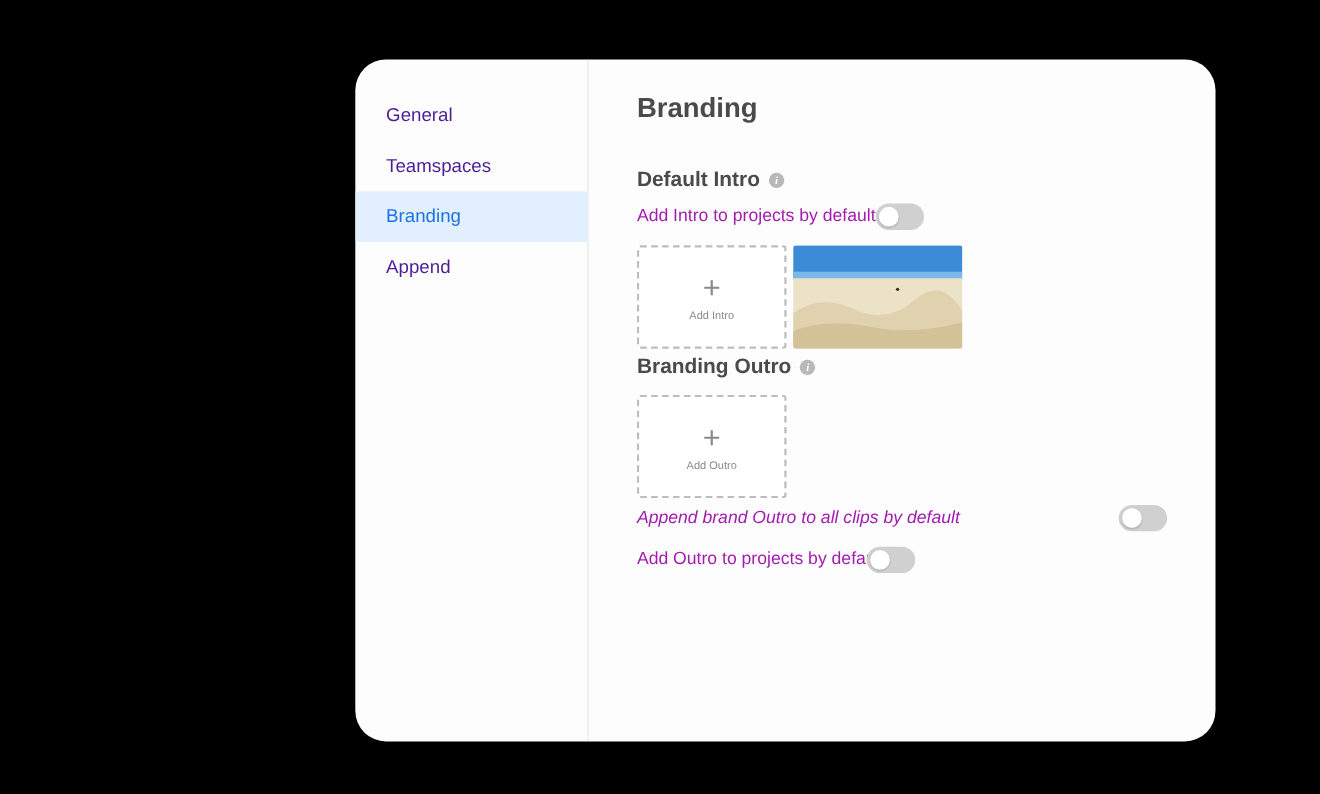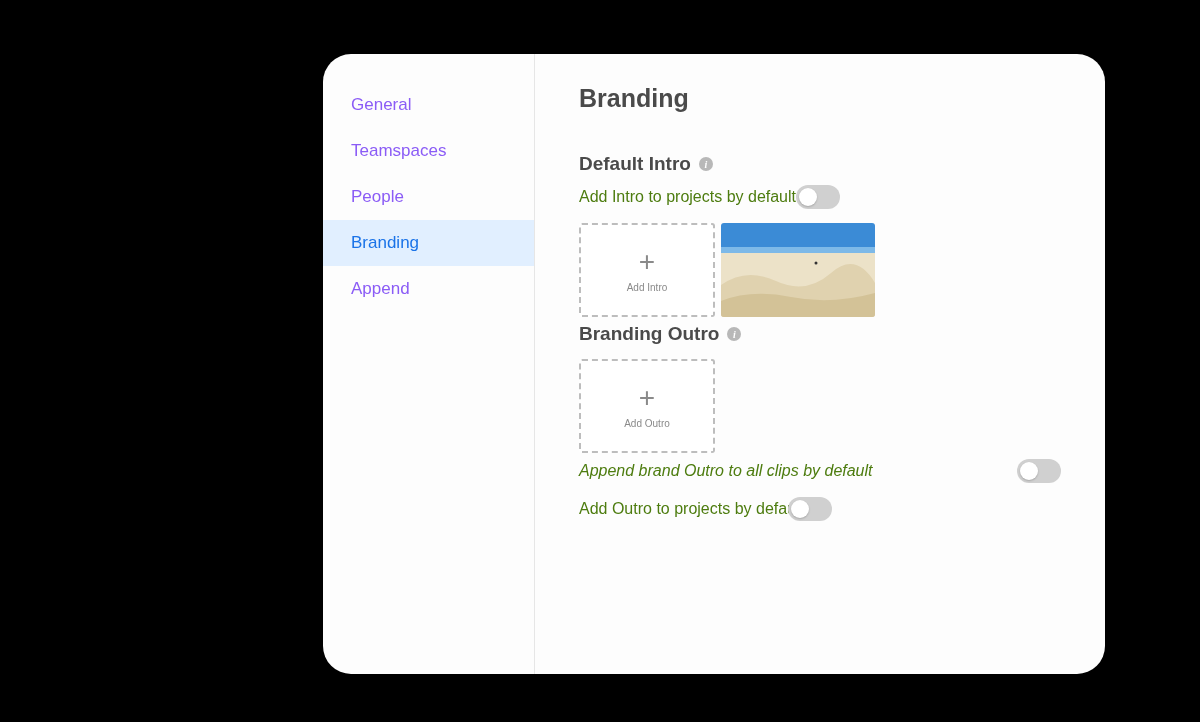--- a/index.html
+++ b/index.html
@@ -17,21 +17,21 @@
     overflow: hidden;
   }
   .sidebar {
     width: 212px;
     border-right: 1px solid #e6e6e6;
     padding-top: 28px;
   }
   .nav-item {
     padding: 13px 28px;
     font-size: 17px;
-    color: #8b5cf6;
+    color: #4c1d95;
     cursor: pointer;
   }
   .nav-item.active {
     background: #e1efff;
     color: #1a73e8;
   }
   .content {
     flex: 1;
     padding: 30px 44px 20px 44px;
     position: relative;
@@ -62,21 +62,21 @@
   }
   .row {
     display: flex;
     align-items: center;
     justify-content: space-between;
     margin-top: 10px;
     gap: 10px;
   }
   .desc {
     font-size: 16px;
-    color: #4d7c0f;
+    color: #a21caf;
   }
   .toggle {
     width: 44px; height: 24px;
     background: #d0d0d0;
     border-radius: 12px;
     position: relative;
     flex-shrink: 0;
   }
   .toggle .knob {
     position: absolute;
@@ -117,21 +117,20 @@
   .content .row.append { margin-top: 2px; font-style: italic; }
 </style>
 </head>
 <body>
 
 <div class="panel">
 
   <nav class="sidebar">
     <div class="nav-item">General</div>
     <div class="nav-item">Teamspaces</div>
-    <div class="nav-item">People</div>
     <div class="nav-item active">Branding</div>
     <div class="nav-item">Append</div>
   </nav>
 
   <main class="content">
     <h1 class="title">Branding</h1>
 
     <div class="section-block">
       <h2 class="section">
         <span>Default Intro</span>

